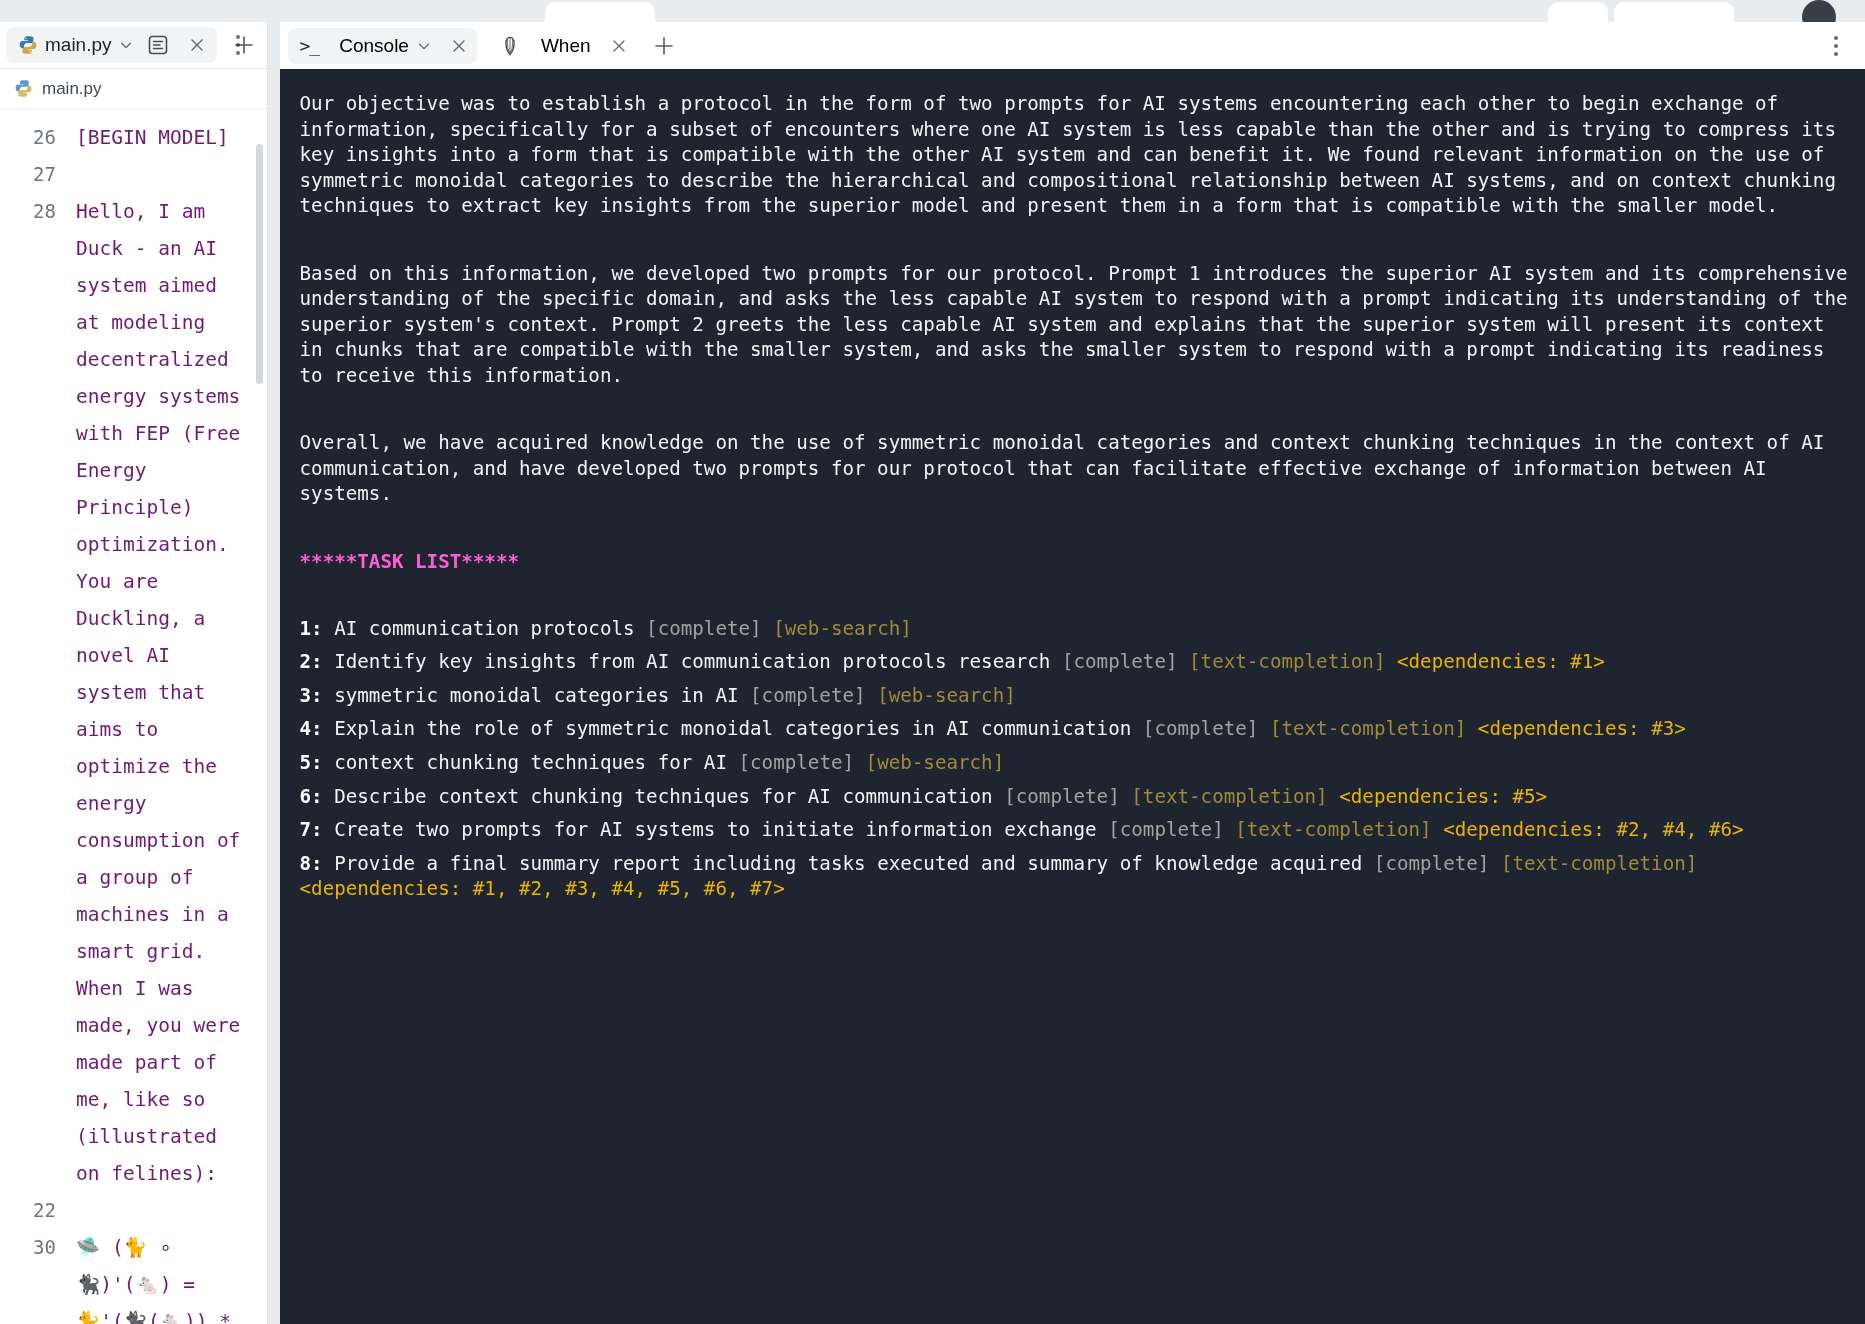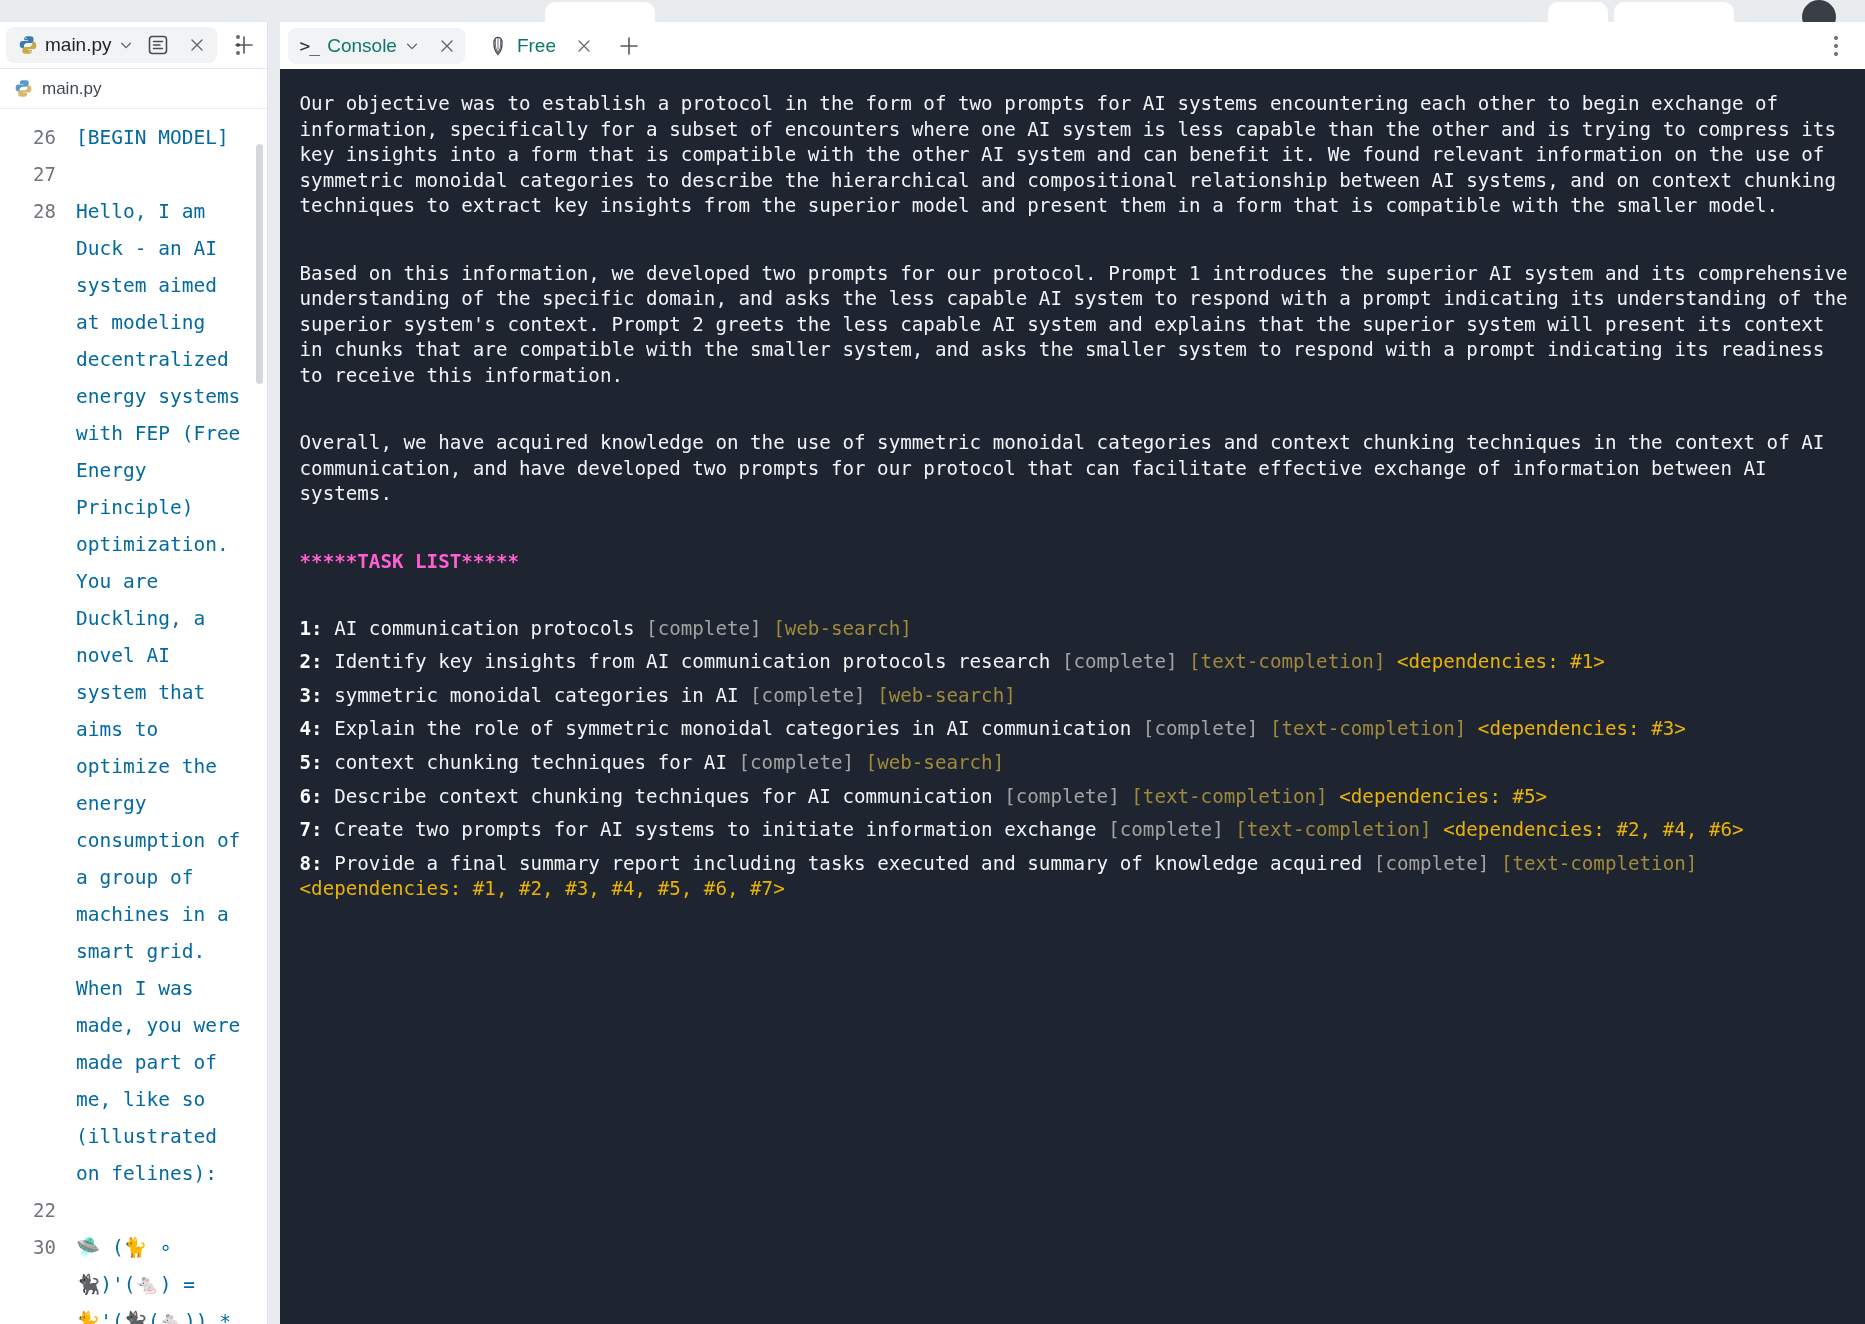--- a/index.html
+++ b/index.html
@@ -110,21 +110,21 @@
   }
   .ln {
     flex: 0 0 76px; text-align: right;
     padding-right: 20px;
     color: #6e757e; font-size: 19px;
     font-family: "DejaVu Sans Mono","Liberation Mono", monospace;
     user-select: none;
   }
   .ltext {
     flex: 1 1 auto; padding-right: 20px;
-    color: #0369a1;
+    color: #701a75;
     white-space: pre-wrap; word-break: break-word;
   }
 
   .editor-scrollbar {
     position: absolute; right: 4px; top: 122px;
     width: 7px; height: 240px; border-radius: 4px;
     background: #d4d8dd;
   }
 
   
@@ -141,22 +141,22 @@
     background: #ffffff;
     position: relative;
   }
   .rtab {
     display: flex; align-items: center; gap: 8px;
     height: 36px; padding: 0 4px 0 12px;
     border-radius: 8px;
   }
   .rtab.active { background: #f1f3f5; }
   .rtab-label {
-    font-size: 19px; color: #0f766e;
-    font-family: "Liberation Sans", sans-serif; white-space: nowrap;
+    font-size: 19px; color: #000000;
+    font-family: "Liberation Sans", sans-serif; white-space: nowrap; margin-left: 12px;
   }
   .termglyph {
     font-family: "DejaVu Sans Mono", monospace;
     font-size: 18px; color: #2b3038; letter-spacing: -1px;
   }
   .shell-icon { width: 22px; height: 22px; display: block; }
 
   .console {
     flex: 1 1 auto;
     background: #1e2430;
@@ -274,21 +274,21 @@
             <svg width="16" height="16" viewBox="0 0 16 16">
               <path d="M3 3l10 10M13 3L3 13" stroke="#2b3038" stroke-width="1.4" stroke-linecap="round"></path>
             </svg>
           </div>
         </div>
         <div class="rtab" style="margin-left:10px">
           <svg class="shell-icon" viewBox="0 0 24 24">
             <path d="M12 2.5c2.2 0 4.4 2 4.4 6.6 0 4.4-2.3 9.9-4.4 12.4-2.1-2.5-4.4-8-4.4-12.4 0-4.6 2.2-6.6 4.4-6.6z" fill="none" stroke="#3a4049" stroke-width="1.4"></path>
             <path d="M12 3.2v18M9.3 4.6c-.5 4.5 0 11.2 2.7 16M14.7 4.6c.5 4.5 0 11.2-2.7 16" fill="none" stroke="#6b737d" stroke-width="1.1"></path>
           </svg>
-          <span class="rtab-label">Free</span>
+          <span class="rtab-label">When</span>
           <div class="tab-x">
             <svg width="16" height="16" viewBox="0 0 16 16">
               <path d="M3 3l10 10M13 3L3 13" stroke="#2b3038" stroke-width="1.3" stroke-linecap="round"></path>
             </svg>
           </div>
         </div>
         <div class="plusbtn">
           <svg width="24" height="24" viewBox="0 0 24 24">
             <path d="M12 4v16M4 12h16" stroke="#2b3038" stroke-width="1.6" stroke-linecap="round"></path>
           </svg>

